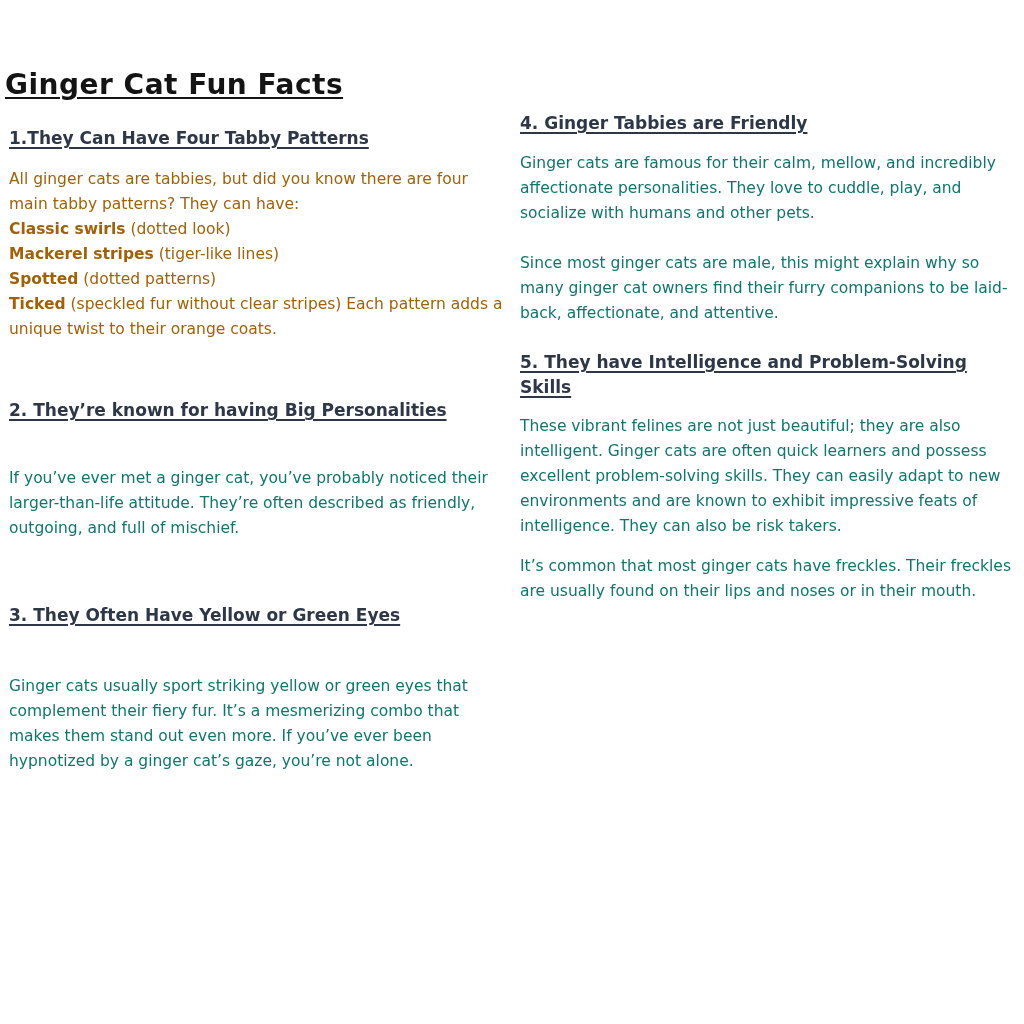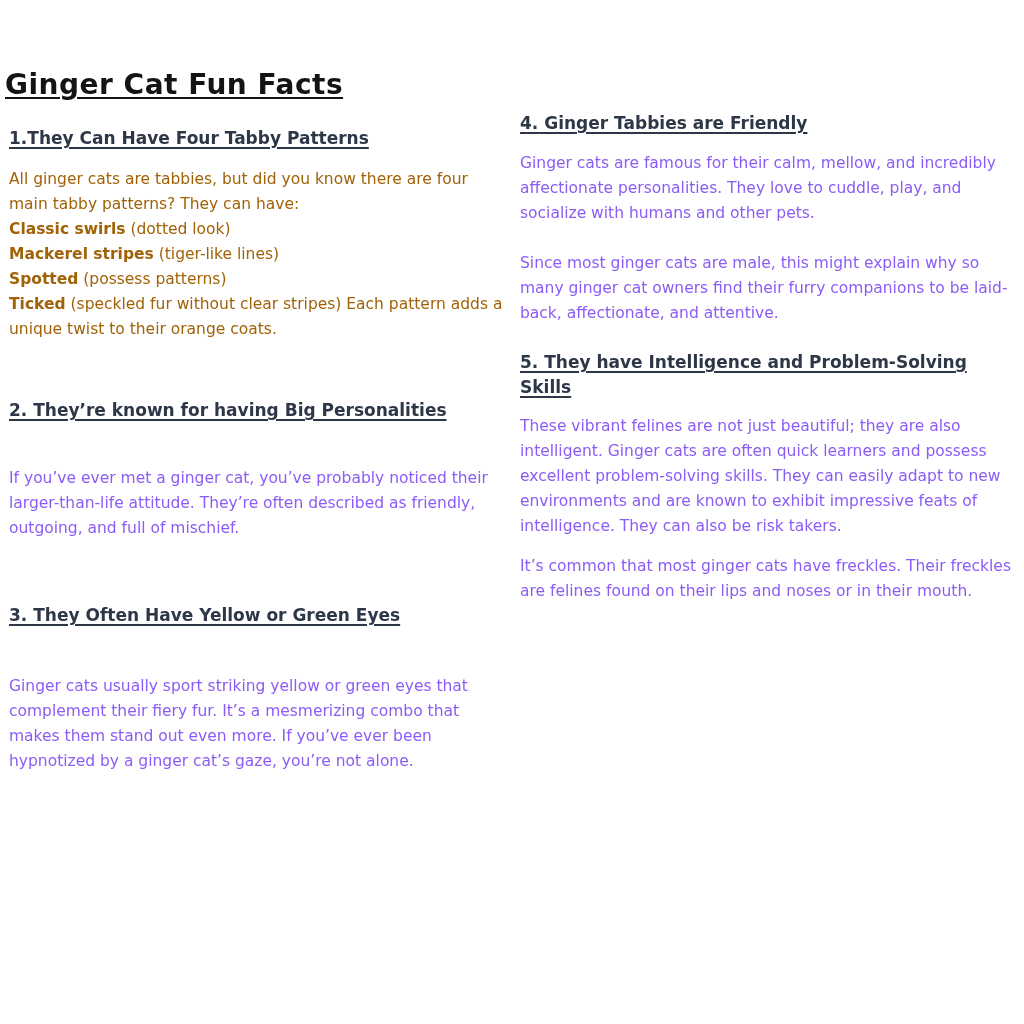--- a/index.html
+++ b/index.html
@@ -39,21 +39,21 @@
     font-weight: bold;
     color: #2d3747;
     text-decoration: underline;
     text-decoration-thickness: 1.5px;
     text-underline-offset: 3px;
     line-height: 25px;
   }
   .body-text {
     font-size: 15.5px;
     line-height: 25px;
-    color: #8b5cf6;
+    color: #0f766e;
   }
   .slate { color: #a16207; }
   .bold  { font-weight: bold; }
   
   .col-left .h1  { margin-top: 126px; }
   .col-left .p1  { margin-top: 16px; }
   .col-left .h2  { margin-top: 56px; }
   .col-left .p2  { margin-top: 43px; }
   .col-left .h3  { margin-top: 62px; }
   .col-left .p3  { margin-top: 46px; }
@@ -73,21 +73,21 @@
   <div class="doc-title">Ginger Cat Fun Facts</div>
 
   <div class="col col-left">
 
     <div class="sec-heading h1">1.They Can Have Four Tabby Patterns</div>
 
     <div class="body-text slate p1">
       <span>All ginger cats are tabbies, but did you know there are four main tabby patterns? They can have:</span><br>
       <span><span class="bold">Classic swirls</span><span> (dotted look)</span></span><br>
       <span><span class="bold">Mackerel stripes</span><span> (tiger-like lines)</span></span><br>
-      <span><span class="bold">Spotted</span><span> (possess patterns)</span></span><br>
+      <span><span class="bold">Spotted</span><span> (dotted patterns)</span></span><br>
       <span><span class="bold">Ticked</span><span> (speckled fur without clear stripes) Each pattern adds a unique twist to their orange coats.</span></span>
     </div>
 
     <div class="sec-heading h2">2. They’re known for having Big Personalities</div>
 
     <div class="body-text p2">
       <span>If you’ve ever met a ginger cat, you’ve probably noticed their larger-than-life attitude. They’re often described as friendly, outgoing, and full of mischief.</span><br>
     </div>
 
     <div class="sec-heading h3">3. They Often Have Yellow or Green Eyes</div>
@@ -101,17 +101,17 @@
     <div class="sec-heading h4">4. Ginger Tabbies are Friendly</div>
 
     <div class="body-text p4a">Ginger cats are famous for their calm, mellow, and incredibly affectionate personalities. They love to cuddle, play, and socialize with humans and other pets.</div>
     <div class="body-text p4b">Since most ginger cats are male, this might explain why so many ginger cat owners find their furry companions to be laid-back, affectionate, and attentive.</div>
 
     <div class="sec-heading h5">5. They have Intelligence and Problem-Solving Skills</div>
 
     <div class="body-text p5">These vibrant felines are not just beautiful; they are also intelligent. Ginger cats are often quick learners and possess excellent problem-solving skills. They can easily adapt to new environments and are known to exhibit impressive feats of intelligence. They can also be risk takers.</div>
 
 
-    <div class="body-text p6">It’s common that most ginger cats have freckles. Their freckles are felines found on their lips and noses or in their mouth.</div>
+    <div class="body-text p6">It’s common that most ginger cats have freckles. Their freckles are usually found on their lips and noses or in their mouth.</div>
 
   </div>
 
 </div>
 
 </body></html>

